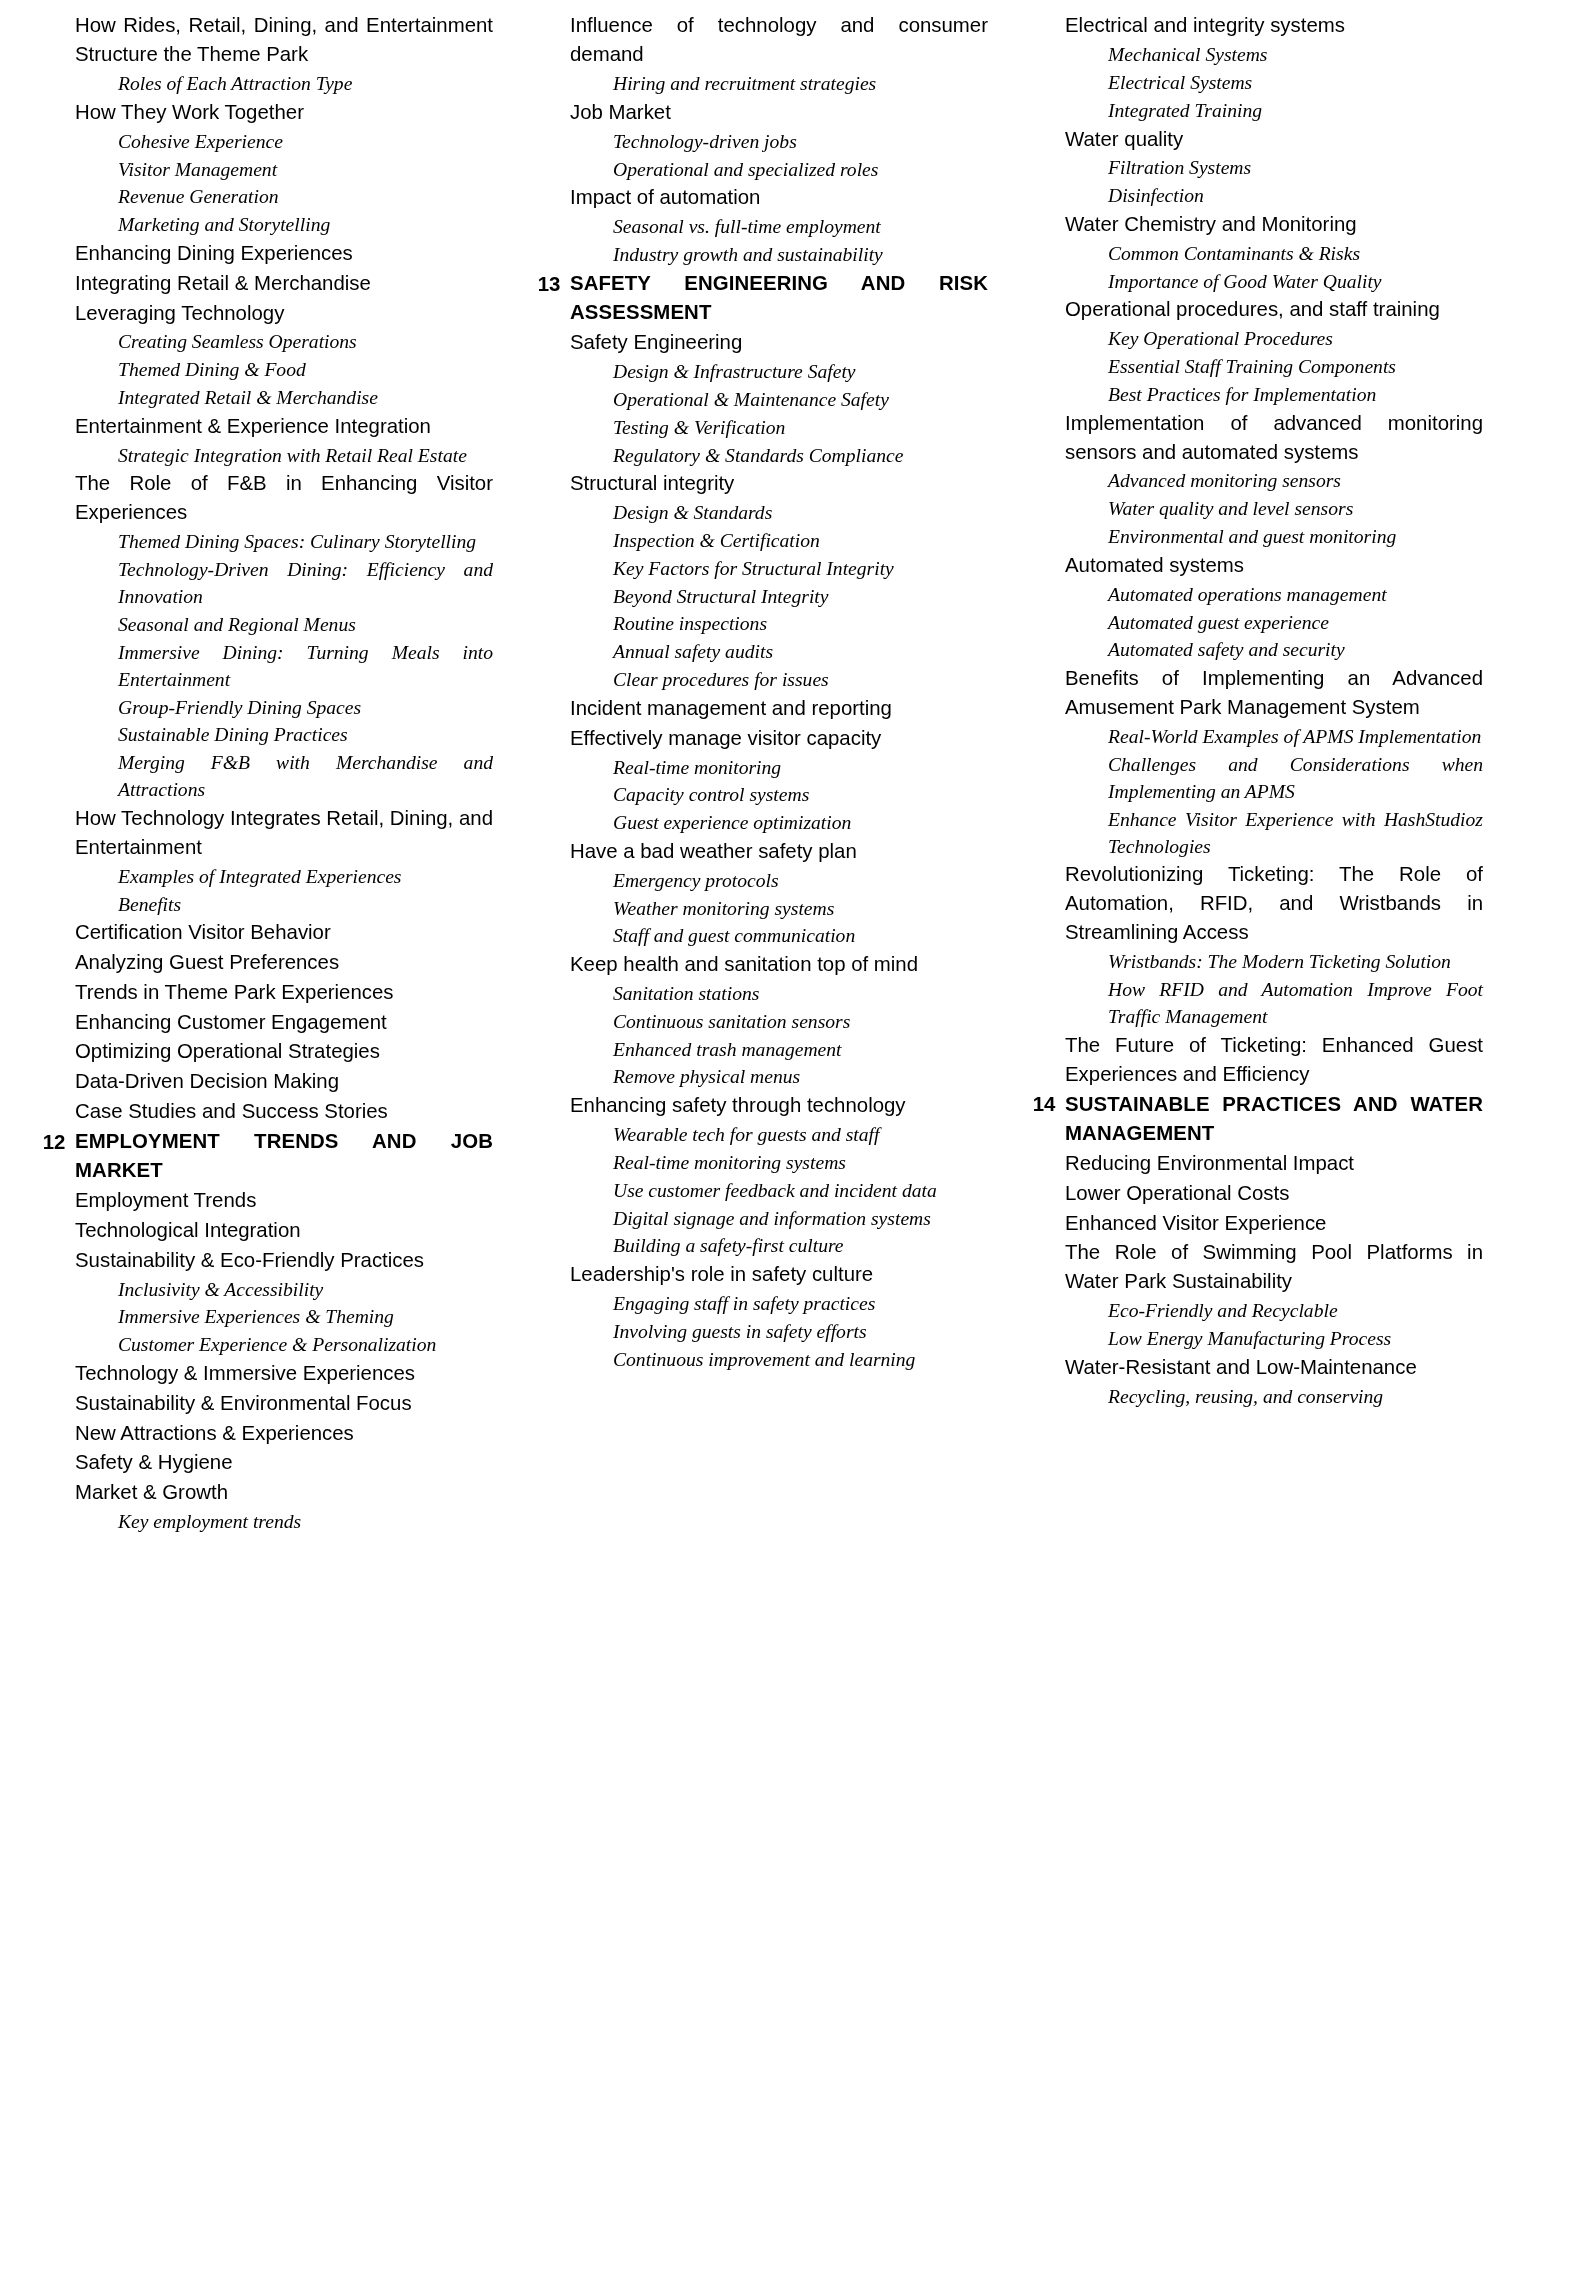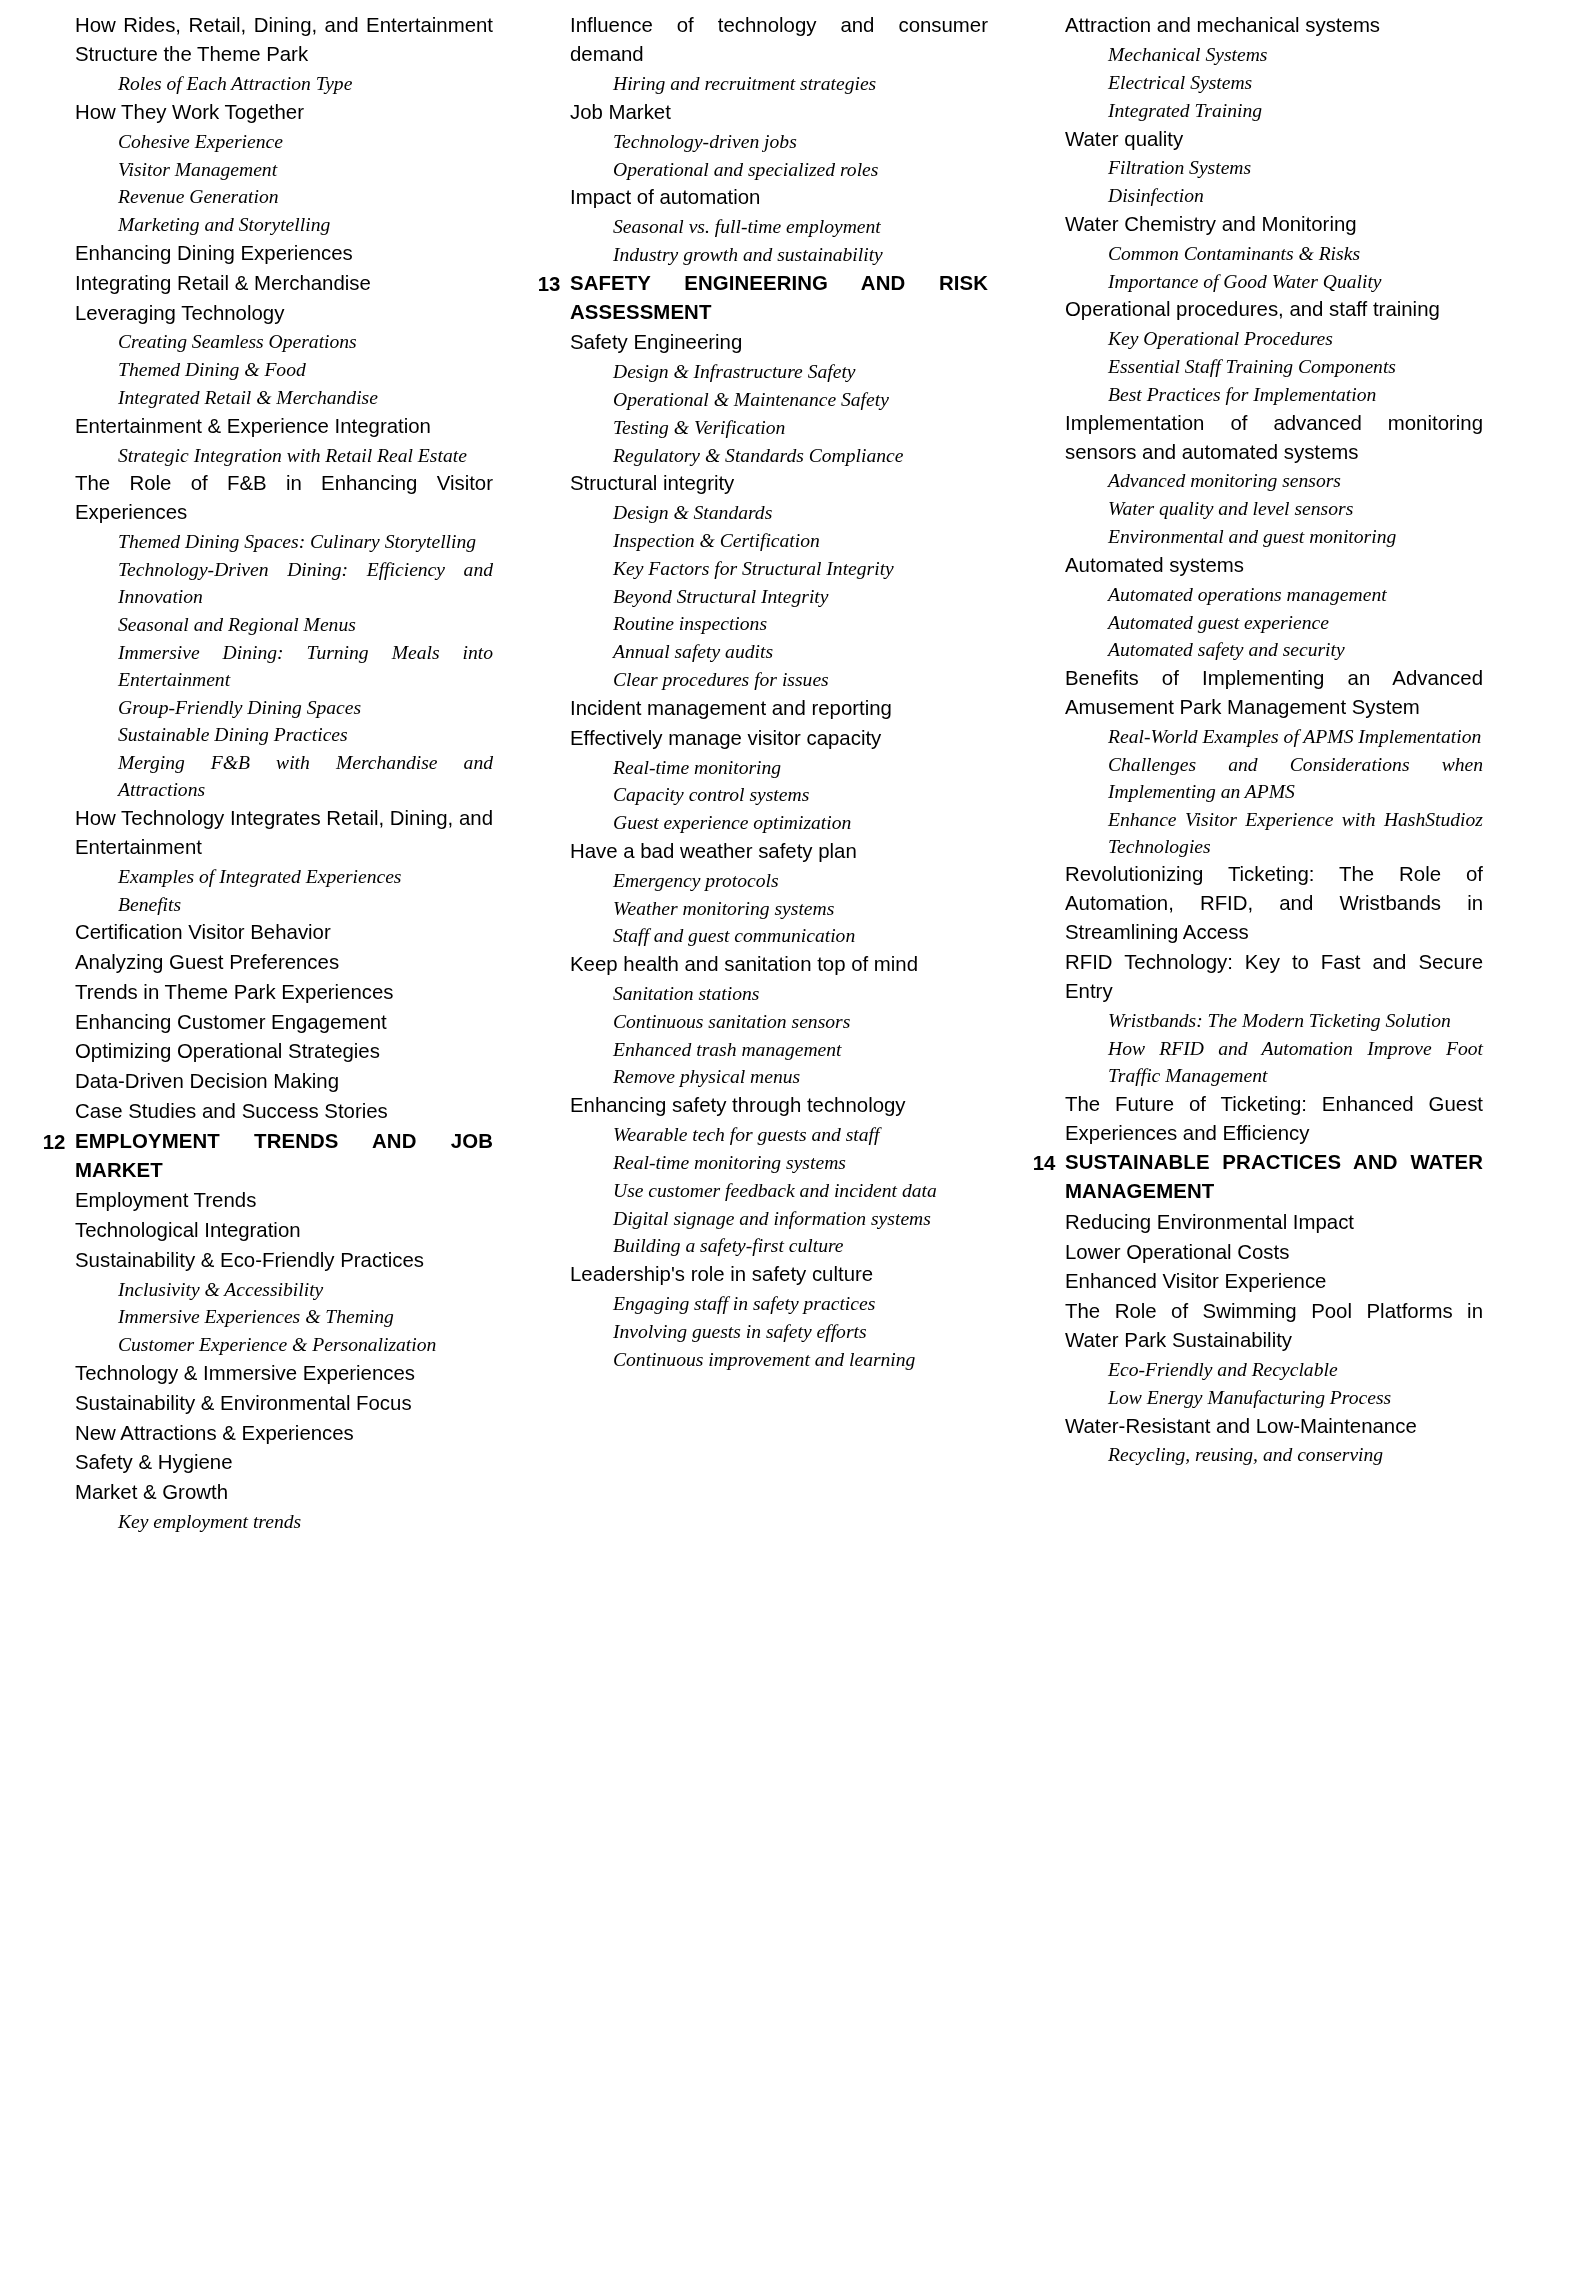--- a/index.html
+++ b/index.html
@@ -356,21 +356,21 @@
         </div>
         <div class="entry">
           <div class="l2-text">Involving guests in safety efforts</div>
         </div>
         <div class="entry">
           <div class="l2-text">Continuous improvement and learning</div>
         </div>
       </div>
     <div class="col">
         <div class="entry">
-          <div class="l1-text">Attraction and mechanical systems</div>
+          <div class="l1-text">Electrical and integrity systems</div>
         </div>
         <div class="entry">
           <div class="l2-text">Mechanical Systems</div>
         </div>
         <div class="entry">
           <div class="l2-text">Electrical Systems</div>
         </div>
         <div class="entry">
           <div class="l2-text">Integrated Training</div>
         </div>
@@ -435,23 +435,20 @@
           <div class="l2-text">Real-World Examples of APMS Implementation</div>
         </div>
         <div class="entry">
           <div class="l2-text">Challenges and Considerations when Implementing an APMS</div>
         </div>
         <div class="entry">
           <div class="l2-text">Enhance Visitor Experience with HashStudioz Technologies</div>
         </div>
         <div class="entry">
           <div class="l1-text">Revolutionizing Ticketing: The Role of Automation, RFID, and Wristbands in Streamlining Access</div>
-        </div>
-        <div class="entry">
-          <div class="l1-text">RFID Technology: Key to Fast and Secure Entry</div>
         </div>
         <div class="entry">
           <div class="l2-text">Wristbands: The Modern Ticketing Solution</div>
         </div>
         <div class="entry">
           <div class="l2-text">How RFID and Automation Improve Foot Traffic Management</div>
         </div>
         <div class="entry">
           <div class="l1-text">The Future of Ticketing: Enhanced Guest Experiences and Efficiency</div>
         </div>

